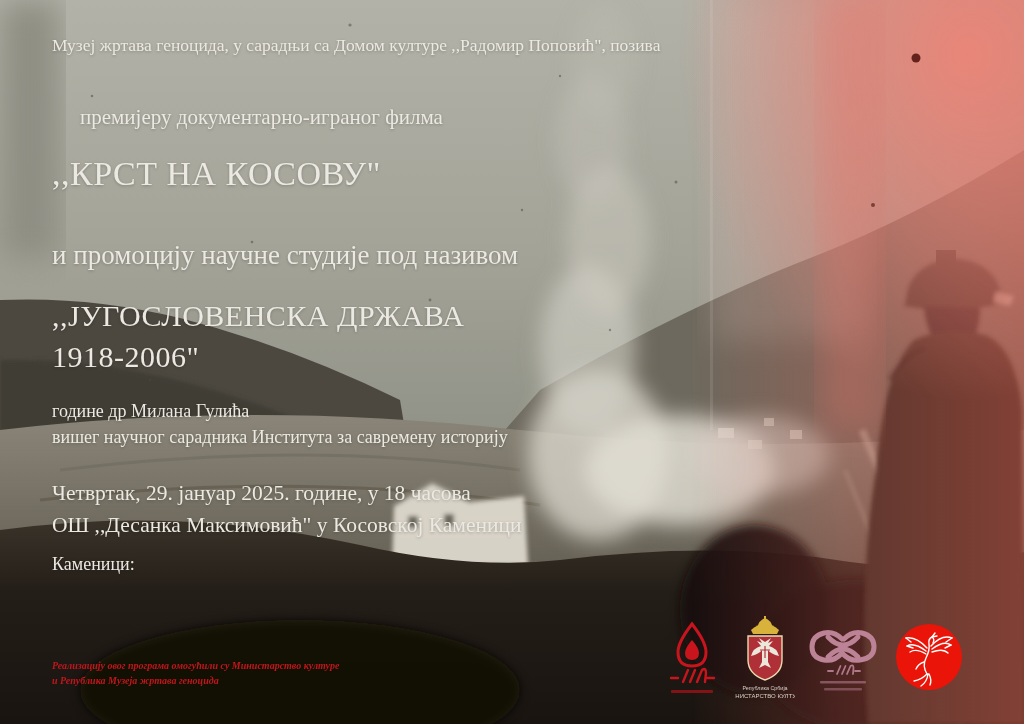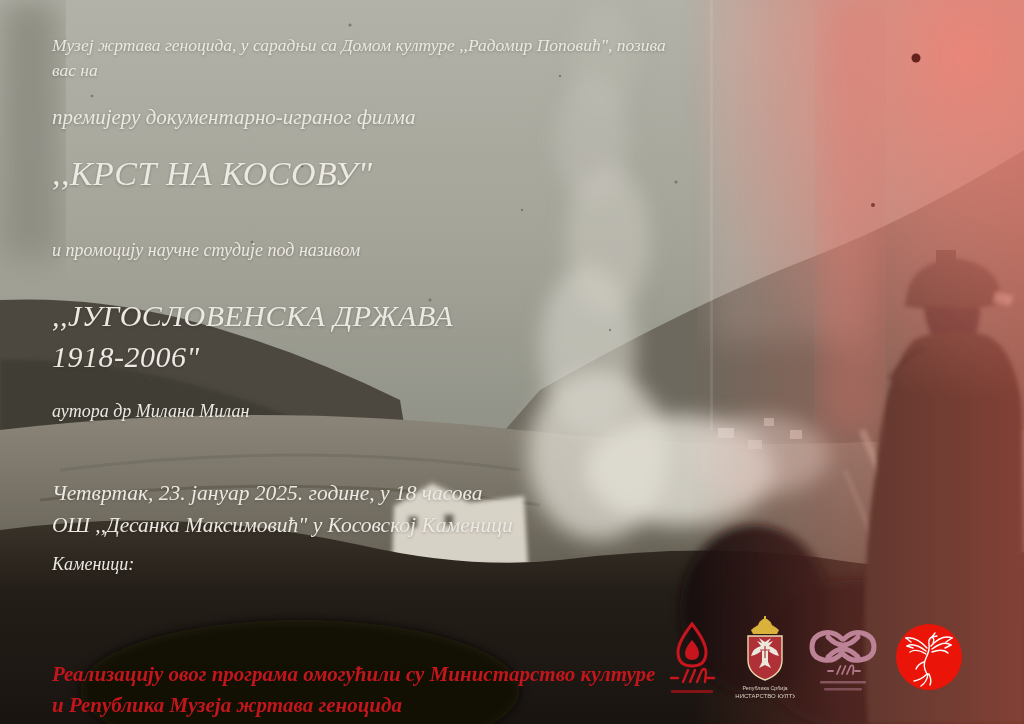--- a/index.html
+++ b/index.html
@@ -2,30 +2,30 @@
 <html><head>
 <meta charset="utf-8">
 <style>
   html,body{margin:0;padding:0;background:#111;}
   .poster{
     position:relative;width:1024px;height:724px;overflow:hidden;
     font-family:"Liberation Serif","DejaVu Serif",serif;
     color:#ece9e2;background:#9d9c91;
   }
   .scene{position:absolute;inset:0;}
-  .txt{position:absolute;left:52px;text-shadow:0 1px 3px rgba(20,18,14,.25);font-style:italic;}
+  .txt{position:absolute;left:52px;text-shadow:0 1px 3px rgba(20,18,14,.25);}
   .intro{top:33px;font-size:17.5px;line-height:1.42;width:700px;}
-  .premiere{top:105px;font-size:21px;}
+  .premiere{top:105px;font-size:21px;margin-left:28px;}
   .film-title{top:155px;font-size:34px;letter-spacing:.5px;}
-  .promo{top:240px;font-size:18px;text-align:center;}
+  .promo{top:240px;font-size:27px;text-align:center;}
   .study-title{top:296px;font-size:30px;line-height:1.36;letter-spacing:.5px;}
   .author{top:398px;font-size:18px;line-height:1.45;}
   .event{top:477px;font-size:21.5px;line-height:1.5;}
   .participants{top:552px;font-size:18px;line-height:1.42;}
-  .support{top:659px;font-size:21px;line-height:1.48;font-style:italic;color:#c2161c;text-shadow:none;font-weight:bold;}
+  .support{top:659px;font-size:10px;line-height:1.48;font-style:italic;color:#c2161c;text-shadow:none;font-weight:bold;}
   .line{display:block;}
   .logo{position:absolute;}
   .logo svg{display:block;}
   .coa-cap{fill:#d8d2c6;font-family:"Liberation Sans",sans-serif;}
 </style>
 </head>
 <body>
 
 <div class="poster">
 
@@ -148,40 +148,40 @@
         <circle cx="430" cy="300" r="1.4"></circle>
       <circle cx="150" cy="380" r="1.2"></circle>
         <circle cx="610" cy="330" r="1.2"></circle>
     </g>
     <circle cx="916" cy="58" r="4.5" fill="#4f100a" opacity="0.85"></circle>
     <circle cx="873" cy="205" r="2" fill="#5a2017" opacity="0.7"></circle>
   </svg>
 
   <div class="txt intro">
     <span class="line">Музеј жртава геноцида, у сарадњи са Домом културе ,,Радомир Поповић", позива</span>
-    <span class="line">вас на</span>
   </div>
 
   <div class="txt premiere">премијеру документарно-играног филма</div>
 
   <div class="txt film-title">,,КРСТ НА КОСОВУ"</div>
 
   <div class="txt promo">и промоцију научне студије под називом</div>
 
   <div class="txt study-title">
     <span class="line">,,ЈУГОСЛОВЕНСКА ДРЖАВА</span>
     <span class="line">1918-2006"</span>
   </div>
 
   <div class="txt author">
-    <span class="line">аутора др Милана Милан</span>
+    <span class="line">године др Милана Гулића</span>
+    <span class="line">вишег научног сарадника Института за савремену историју</span>
   </div>
 
   <div class="txt event">
-    <span class="line">Четвртак, 23. јануар 2025. године, у 18 часова</span>
+    <span class="line">Четвртак, 29. јануар 2025. године, у 18 часова</span>
     <span class="line">ОШ ,,Десанка Максимовић" у Косовској Каменици</span>
   </div>
 
   <div class="txt participants">
     <span class="line">Каменици:</span>
   </div>
 
   <div class="txt support">
     <span class="line">Реализацију овог програма омогућили су Министарство културе</span>
     <span class="line">и Република Музеја жртава геноцида</span>

